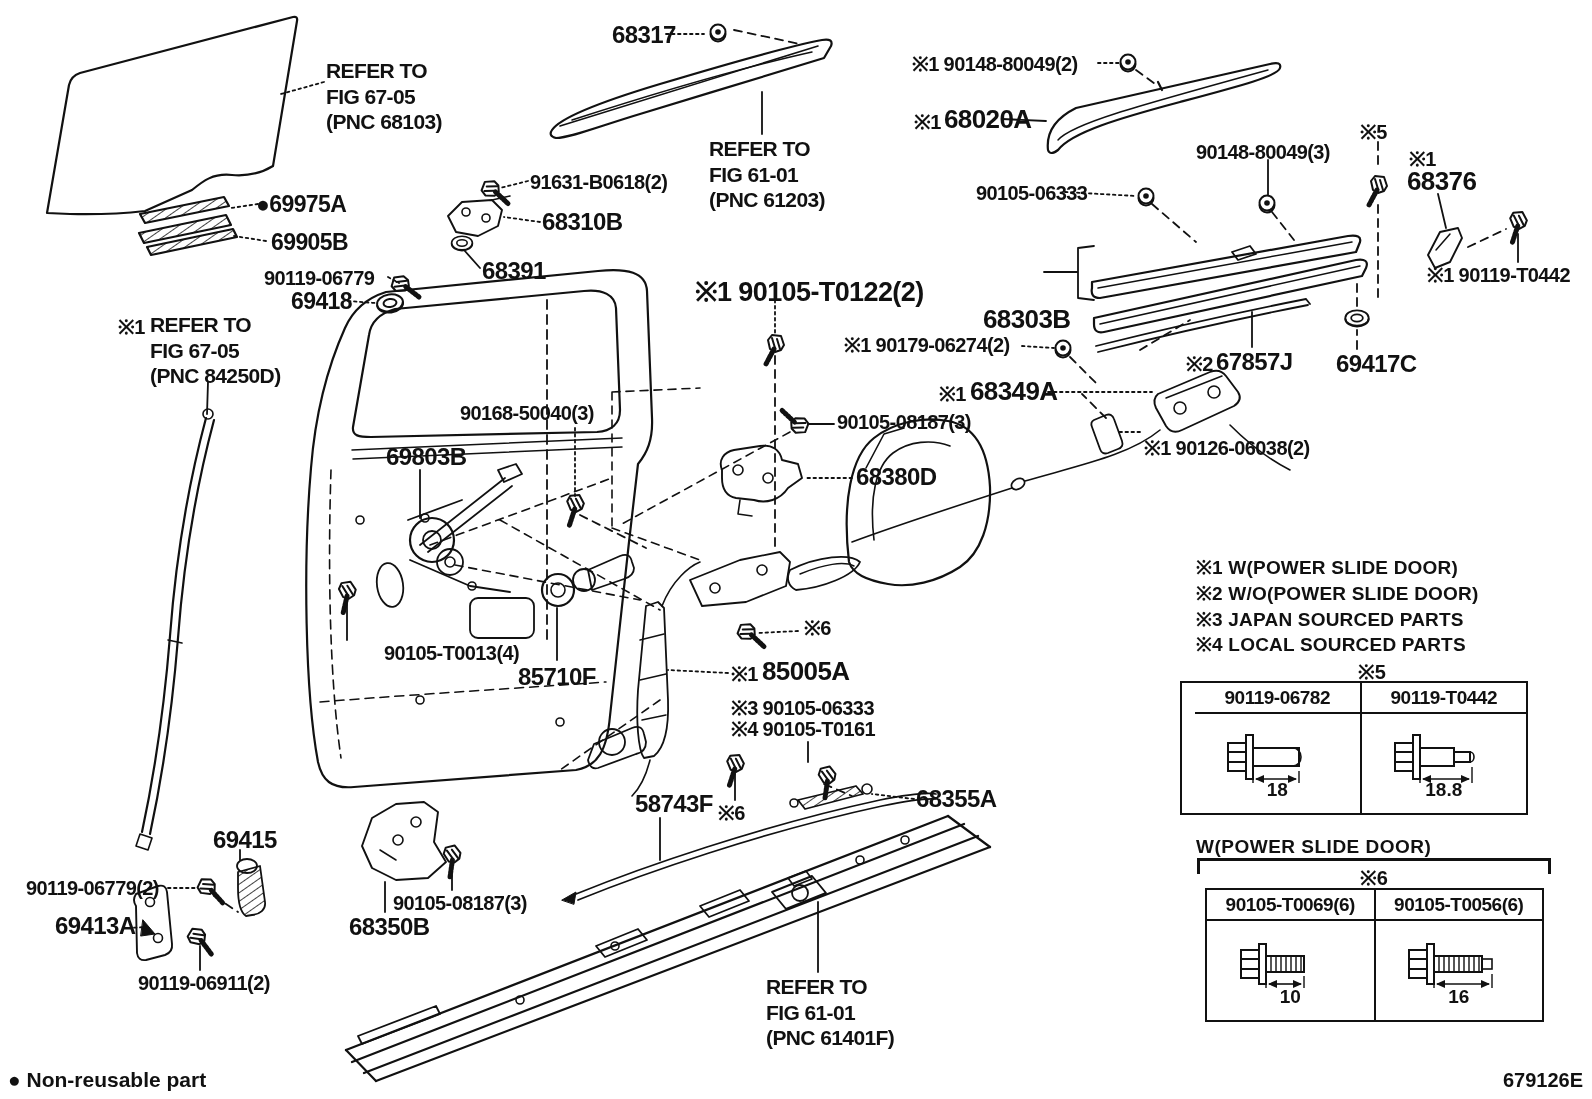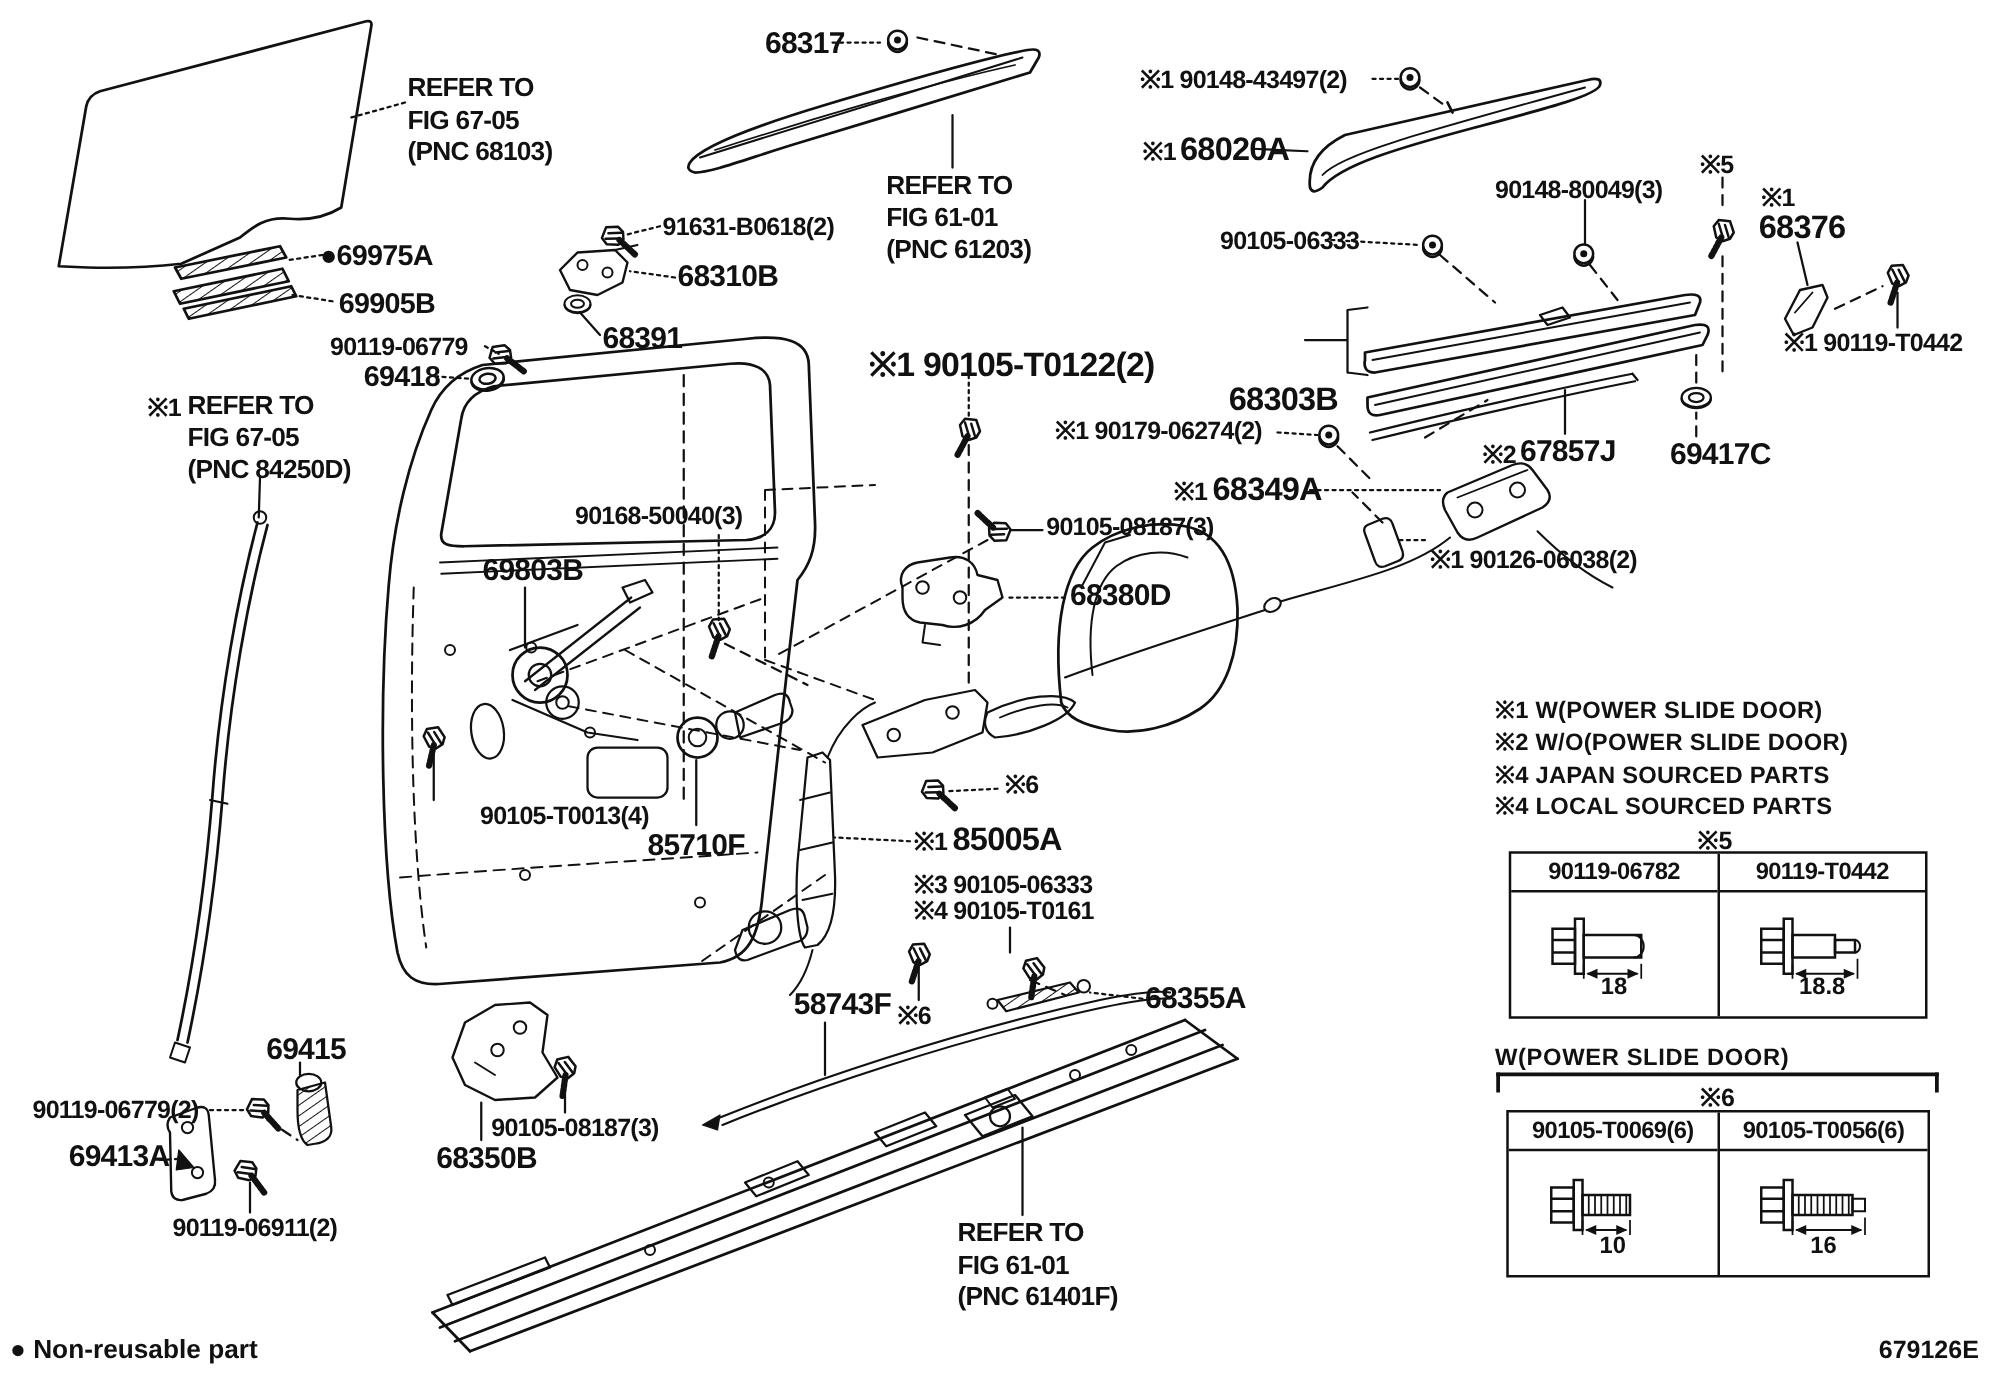--- a/index.html
+++ b/index.html
@@ -256,21 +256,21 @@
       <div class="co" style="left: 150px; top: 312px; font-size: 21px;">REFER TO
 FIG 67-05
 (PNC 84250D)</div>
       <div class="co" style="left: 612px; top: 20px; font-size: 24px;">68317</div>
       <div class="co" style="left: 530px; top: 170px; font-size: 20px;">91631-B0618(2)</div>
       <div class="co" style="left: 542px; top: 207px; font-size: 24px;">68310B</div>
       <div class="co" style="left: 482px; top: 256px; font-size: 24px;">68391</div>
       <div class="co" style="left: 709px; top: 136px; font-size: 21px;">REFER TO
 FIG 61-01
 (PNC 61203)</div>
-      <div class="co" style="left: 912px; top: 52px; font-size: 20px;">※1 90148-43497(2)</div>
+      <div class="co" style="left: 912px; top: 52px; font-size: 20px;">※1 90148-80049(2)</div>
       <div class="co" style="left: 914px; top: 110px; font-size: 20px;">※1</div>
       <div class="co" style="left: 944px; top: 104px; font-size: 26px;">68020A</div>
       <div class="co" style="left: 1196px; top: 140px; font-size: 20px;">90148-80049(3)</div>
       <div class="co" style="left: 1360px; top: 120px; font-size: 20px;">※5</div>
       <div class="co" style="left: 1409px; top: 147px; font-size: 20px;">※1</div>
       <div class="co" style="left: 1407px; top: 166px; font-size: 26px;">68376</div>
       <div class="co" style="left: 976px; top: 181px; font-size: 20px;">90105-06333</div>
       <div class="co" style="left: 983px; top: 258px; font-size: 26px; margin-top: 46px;">68303B</div>
       <div class="co" style="left: 1427px; top: 263px; font-size: 20px;">※1 90119-T0442</div>
       <div class="co" style="left: 1186px; top: 352px; font-size: 20px;">※2</div>
@@ -302,26 +302,26 @@
       <div class="co" style="left: 349px; top: 912px; font-size: 24px; text-align: center;">68350B</div>
       <div class="co" style="left: 393px; top: 891px; font-size: 20px;">90105-08187(3)</div>
       <div class="co" style="left: 766px; top: 974px; font-size: 21px;">REFER TO
 FIG 61-01
 (PNC 61401F)</div>
     </div>
 
   <div id="note-layer">
       <div class="note" style="left: 1196px; top: 554px;">※1 W(POWER SLIDE DOOR)</div>
       <div class="note" style="left: 1196px; top: 580px;">※2 W/O(POWER SLIDE DOOR)</div>
-      <div class="note" style="left: 1196px; top: 606px;">※4 JAPAN SOURCED PARTS</div>
+      <div class="note" style="left: 1196px; top: 606px;">※3 JAPAN SOURCED PARTS</div>
       <div class="note" style="left: 1196px; top: 631px;">※4 LOCAL SOURCED PARTS</div>
     </div>
 
   <div class="tag" style="left:1358px;top:658px;">※5</div>
-  <div class="ptable" style="left:1207px;top:681px;width:331px;height:130px;">
+  <div class="ptable" style="left:1180px;top:681px;width:331px;height:130px;padding-left:13px;">
     <div class="col">
       <div class="hd">90119-06782</div>
       <div class="bd">
         <svg width="110" height="60" viewBox="0 0 110 60">
           <g stroke="#111" fill="none" stroke-width="2">
             <path d="M6,16 h18 v28 h-18 z M6,25 h18 M6,35 h18"></path>
             <rect x="24" y="8" width="7" height="44"></rect>
             <rect x="31" y="21" width="46" height="18"></rect>
             <path d="M71,21 a8,9 0 0 1 0,18" stroke-width="1.6"></path>
             <path d="M31,44 v12 M77,44 v12" stroke-width="1.4"></path>

